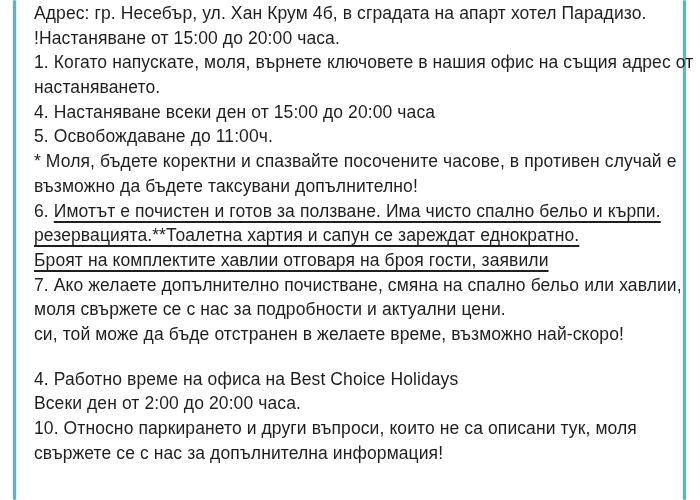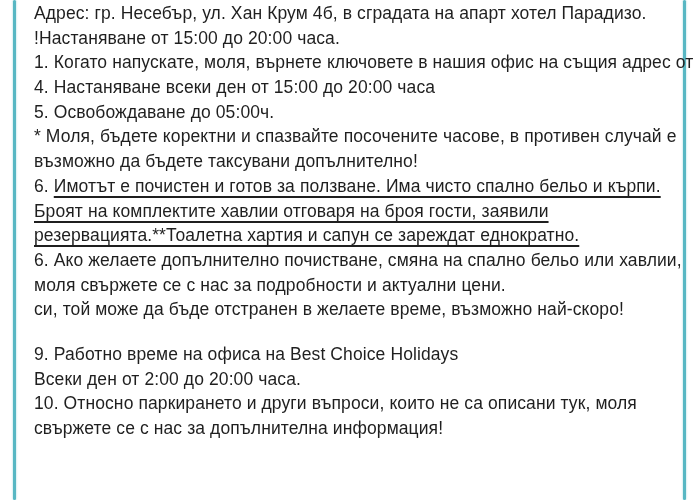--- a/index.html
+++ b/index.html
@@ -53,29 +53,30 @@
 </head>
 <body>
 
 <div class="page">
   <div class="border-line left"></div>
   <div class="border-line right"></div>
   <div class="content" id="doc-body">
       <div class="line"><span class="">Адрес: гр. Несебър, ул. Хан Крум 4б, в сградата на апарт хотел Парадизо.</span></div>
       <div class="line"><span class="">!Настаняване от 15:00 до 20:00 часа.</span></div>
       <div class="line"><span class="">1. Когато напускате, моля, върнете ключовете в нашия офис на същия адрес от</span></div>
+      <div class="line"><span class="">настаняването.</span></div>
       <div class="line"><span class="">4. Настаняване всеки ден от 15:00 до 20:00 часа</span></div>
-      <div class="line"><span class="">5. Освобождаване до 05:00ч.</span></div>
+      <div class="line"><span class="">5. Освобождаване до 11:00ч.</span></div>
       <div class="line"><span class="">* Моля, бъдете коректни и спазвайте посочените часове, в противен случай е</span></div>
       <div class="line"><span class="">възможно да бъдете таксувани допълнително!</span></div>
       <div class="line"><span class="">6. </span><span class="u">Имотът е почистен и готов за ползване. Има чисто спално бельо и кърпи.</span></div>
+      <div class="line"><span class="u">резервацията.**Тоалетна хартия и сапун се зареждат еднократно.</span></div>
       <div class="line"><span class="u">Броят на комплектите хавлии отговаря на броя гости, заявили</span></div>
-      <div class="line"><span class="u">резервацията.**Тоалетна хартия и сапун се зареждат еднократно.</span></div>
-      <div class="line"><span class="">6. Ако желаете допълнително почистване, смяна на спално бельо или хавлии,</span></div>
+      <div class="line"><span class="">7. Ако желаете допълнително почистване, смяна на спално бельо или хавлии,</span></div>
       <div class="line"><span class="">моля свържете се с нас за подробности и актуални цени.</span></div>
       <div class="line"><span class="">си, той може да бъде отстранен в желаете време, възможно най-скоро!</span></div>
       <div class="spacer"></div>
-      <div class="line"><span class="">9. Работно време на офиса на Best Choice Holidays</span></div>
+      <div class="line"><span class="">4. Работно време на офиса на Best Choice Holidays</span></div>
       <div class="line"><span class="">Всеки ден от 2:00 до 20:00 часа.</span></div>
       <div class="line"><span class="">10. Относно паркирането и други въпроси, които не са описани тук, моля</span></div>
       <div class="line"><span class="">свържете се с нас за допълнителна информация!</span></div>
     </div>
 </div>
 
 </body></html>

